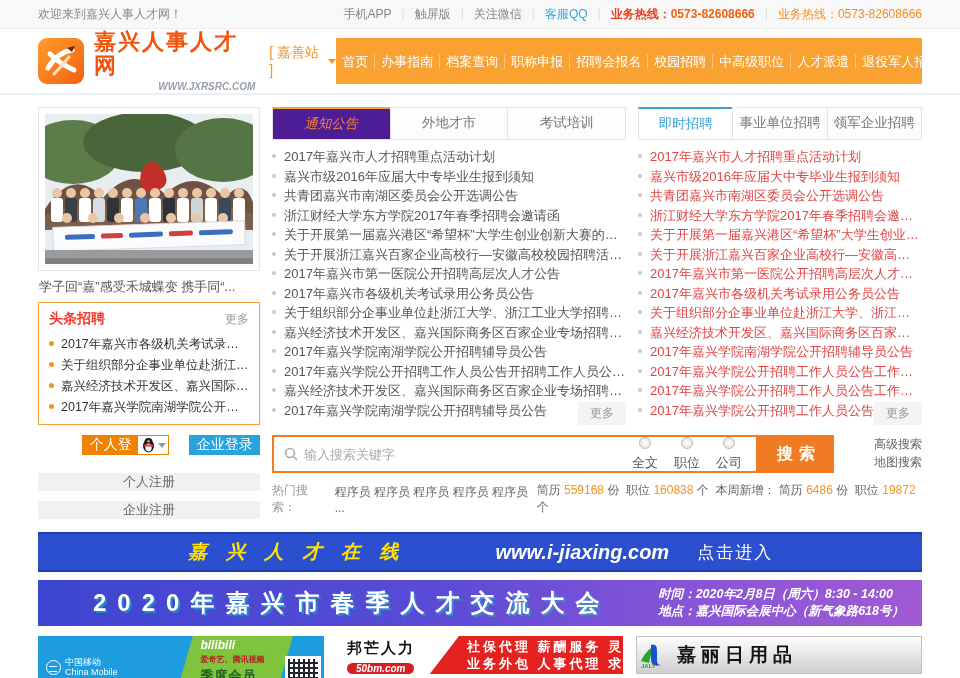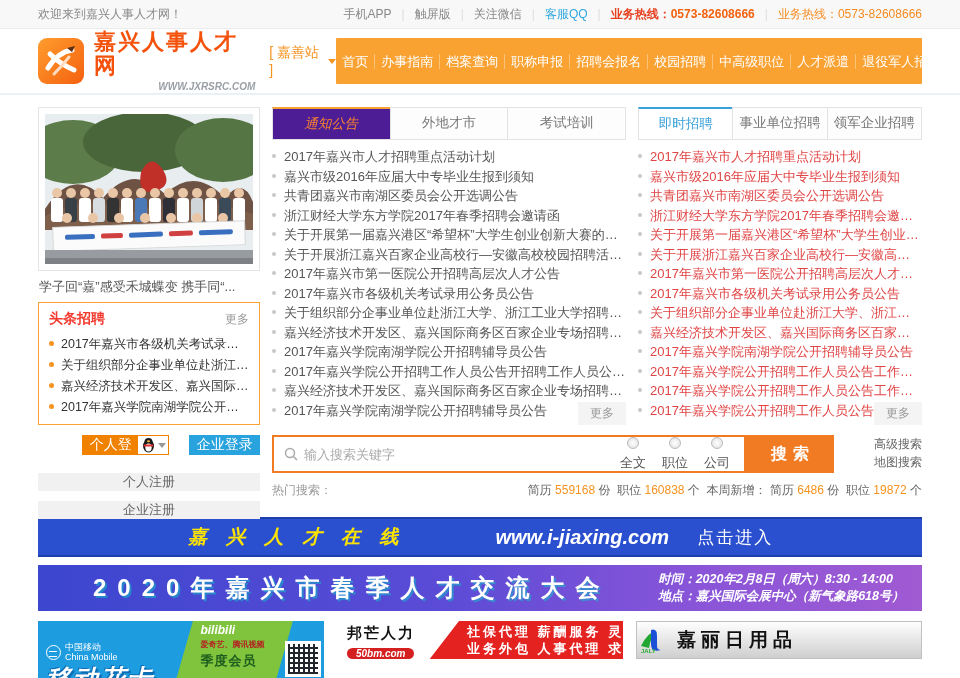--- a/index.html
+++ b/index.html
@@ -75,21 +75,21 @@
 
   .search-col { flex:1; }
   .search-row { display:flex; align-items:flex-start; }
   .search-box { width:562px; height:38px; border:2px solid #f07b22; background:#fff; display:flex; align-items:center; }
   .mag-wrap { padding:0 6px 0 10px; display:flex; align-items:center; }
   .search-input { flex:1; border:none; outline:none; font-size:13px; color:#333; height:100%; font-family:inherit; }
   .search-input::placeholder { color:#aaa; }
   .radios { display:flex; align-items:center; gap:16px; padding-right:14px; font-size:13px; color:#555; }
   .radio-item { display:flex; align-items:center; gap:5px; white-space:nowrap;flex-direction:column; }
   .radio-circle { width:12px; height:12px; border-radius:50%; border:1px solid #bbb; background:radial-gradient(#fff,#ddd); display:inline-block; }
-  .btn-search { width:90px; height:38px; margin:-2px -2px -2px 0; background:#f07b22; color:#fff; font-size:16px; font-weight:bold; border:none; letter-spacing:6px; padding-left:8px; font-family:inherit;text-align:center; }
+  .btn-search { width:78px; height:38px; margin:-2px -2px -2px 0; background:#f07b22; color:#fff; font-size:16px; font-weight:bold; border:none; letter-spacing:6px; padding-left:8px; font-family:inherit;text-align:center; }
   .adv-links { margin-left:auto; font-size:12px; color:#666; line-height:18px; text-align:left; }
   .adv-links a { display:block; }
 
   .hot-row { display:flex; margin-top:9px; font-size:12px; color:#999; align-items:center; }
   .hot-terms { color:#666; margin-left:4px; }
   .stats { margin-left:auto; color:#666; }
   .stats b { color:#f79320; font-weight:normal; }
 
   
   .banner1 { margin:16px auto 0; height:40px; background:#2b50cf; border-top:2px solid #1d3fae; border-bottom:2px solid #1d3fae; display:flex; align-items:center; }
@@ -364,20 +364,21 @@
         </div>
         <button class="btn-search" data-interactable="true">搜索</button>
       </div>
       <div class="adv-links" data-interactable="false">
         <a data-interactable="true">高级搜索</a>
         <a data-interactable="true">地图搜索</a>
       </div>
     </div>
     <div class="hot-row" data-interactable="false">
       <span data-interactable="false">热门搜索：</span>
+      <span class="hot-terms" data-interactable="true">程序员 程序员 程序员 程序员 程序员 ...</span>
       <div class="stats" data-interactable="false">
         <span>简历</span> <b>559168</b> <span>份</span>&nbsp;
         <span>职位</span> <b>160838</b> <span>个</span>&nbsp;
         <span>本周新增：</span>
         <span>简历</span> <b>6486</b> <span>份</span>&nbsp;
         <span>职位</span> <b>19872</b> <span>个</span>
       </div>
     </div>
   </div>
 </div>

